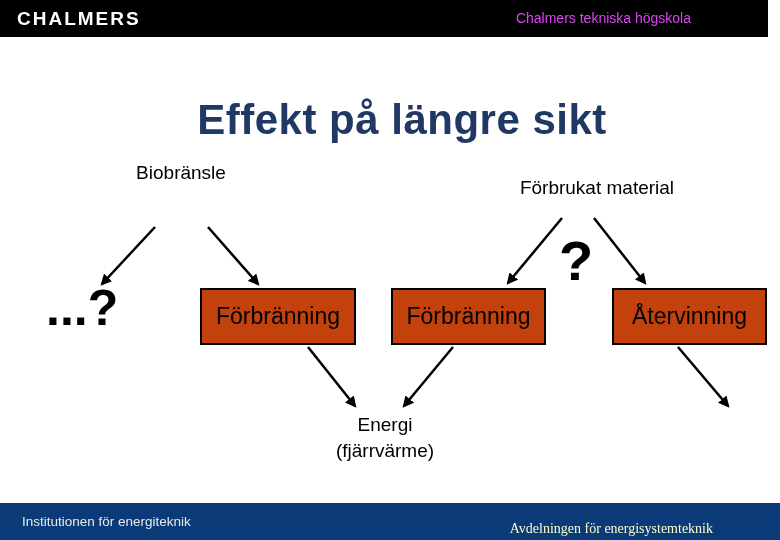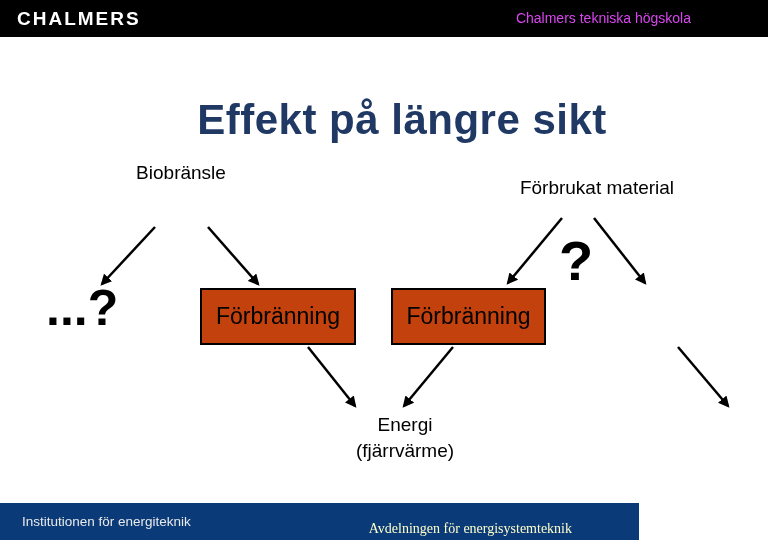--- a/index.html
+++ b/index.html
@@ -34,39 +34,39 @@
     font-size: 42px; font-weight: bold;
     color: var(--title, #1f3864);
     letter-spacing: 0.5px;
   }
   
   .lbl { position: absolute; color: var(--ink, #000); font-size: 19px; text-align: center; line-height: 26px; }
   .src-left   { left: 106px; top: 160px; width: 150px; }
   .src-right  { left: 472px; top: 175px; width: 250px; }
   .q-left  { position: absolute; left: 46px;  top: 283px; font-size: 50px; font-weight: bold; line-height: 1; color: var(--ink, #000); }
   .q-right { position: absolute; left: 559px; top: 233px; font-size: 56px; font-weight: bold; line-height: 1; color: var(--ink, #000); }
-  .sink { left: 305px; top: 412px; width: 200px; }
+  .sink { left: 285px; top: 412px; width: 200px; }
   
   .dbox {
     position: absolute; top: 288px; height: 57px;
     border: 2px solid var(--box-border, #000);
     background: #c2410c; box-sizing: border-box;
     display: flex; align-items: center; justify-content: center;
     font-size: 23px; color: var(--ink, #000);
   }
   .box1 { left: 200px; width: 156px; }
   .box2 { left: 391px; width: 155px; }
   .box3 { left: 612px; width: 155px; }
   
   .arrows { position: absolute; left: 0; top: 0; pointer-events: none; }
   .arrows line { stroke: var(--ink, #000); stroke-width: 2.5; }
   
   .footbar {
     position: absolute; left: 0; top: 503px;
-    width: 639px; height: 37px;
+    width: 780px; height: 37px;
     background: var(--footer-bg, #0a3a78);
     text-align: center;
   }
   .foot-left {
     position: absolute; left: 22px; top: 11px;
     font-size: 13.5px; color: var(--footer-left-text, #e9e9e9);
   }
   .foot-right {
     position: absolute; right: 67px; top: 18px;
     font-size: 14px; color: var(--footer-right-text, #ffffcc); font-family: Liberation Serif, serif;
@@ -103,20 +103,21 @@
     <line x1="208" y1="227" x2="258" y2="284" marker-end="url(#ah)"></line>
     <line x1="562" y1="218" x2="508" y2="283" marker-end="url(#ah)"></line>
     <line x1="594" y1="218" x2="645" y2="283" marker-end="url(#ah)"></line>
     <line x1="308" y1="347" x2="355" y2="406" marker-end="url(#ah)"></line>
     <line x1="453" y1="347" x2="404" y2="406" marker-end="url(#ah)"></line>
     <line x1="678" y1="347" x2="728" y2="406" marker-end="url(#ah)"></line>
   </svg>
 
   <div class="dbox box1">Förbränning</div>
   <div class="dbox box2">Förbränning</div>
+  <div class="dbox box3">Återvinning</div>
 
   <div class="lbl sink">
     <div>Energi</div>
     <div>(fjärrvärme)</div>
   </div>
 
   <footer class="footbar">
     <div class="foot-left">Institutionen för energiteknik</div>
     <div class="foot-right">Avdelningen för energisystemteknik</div>
   </footer>

